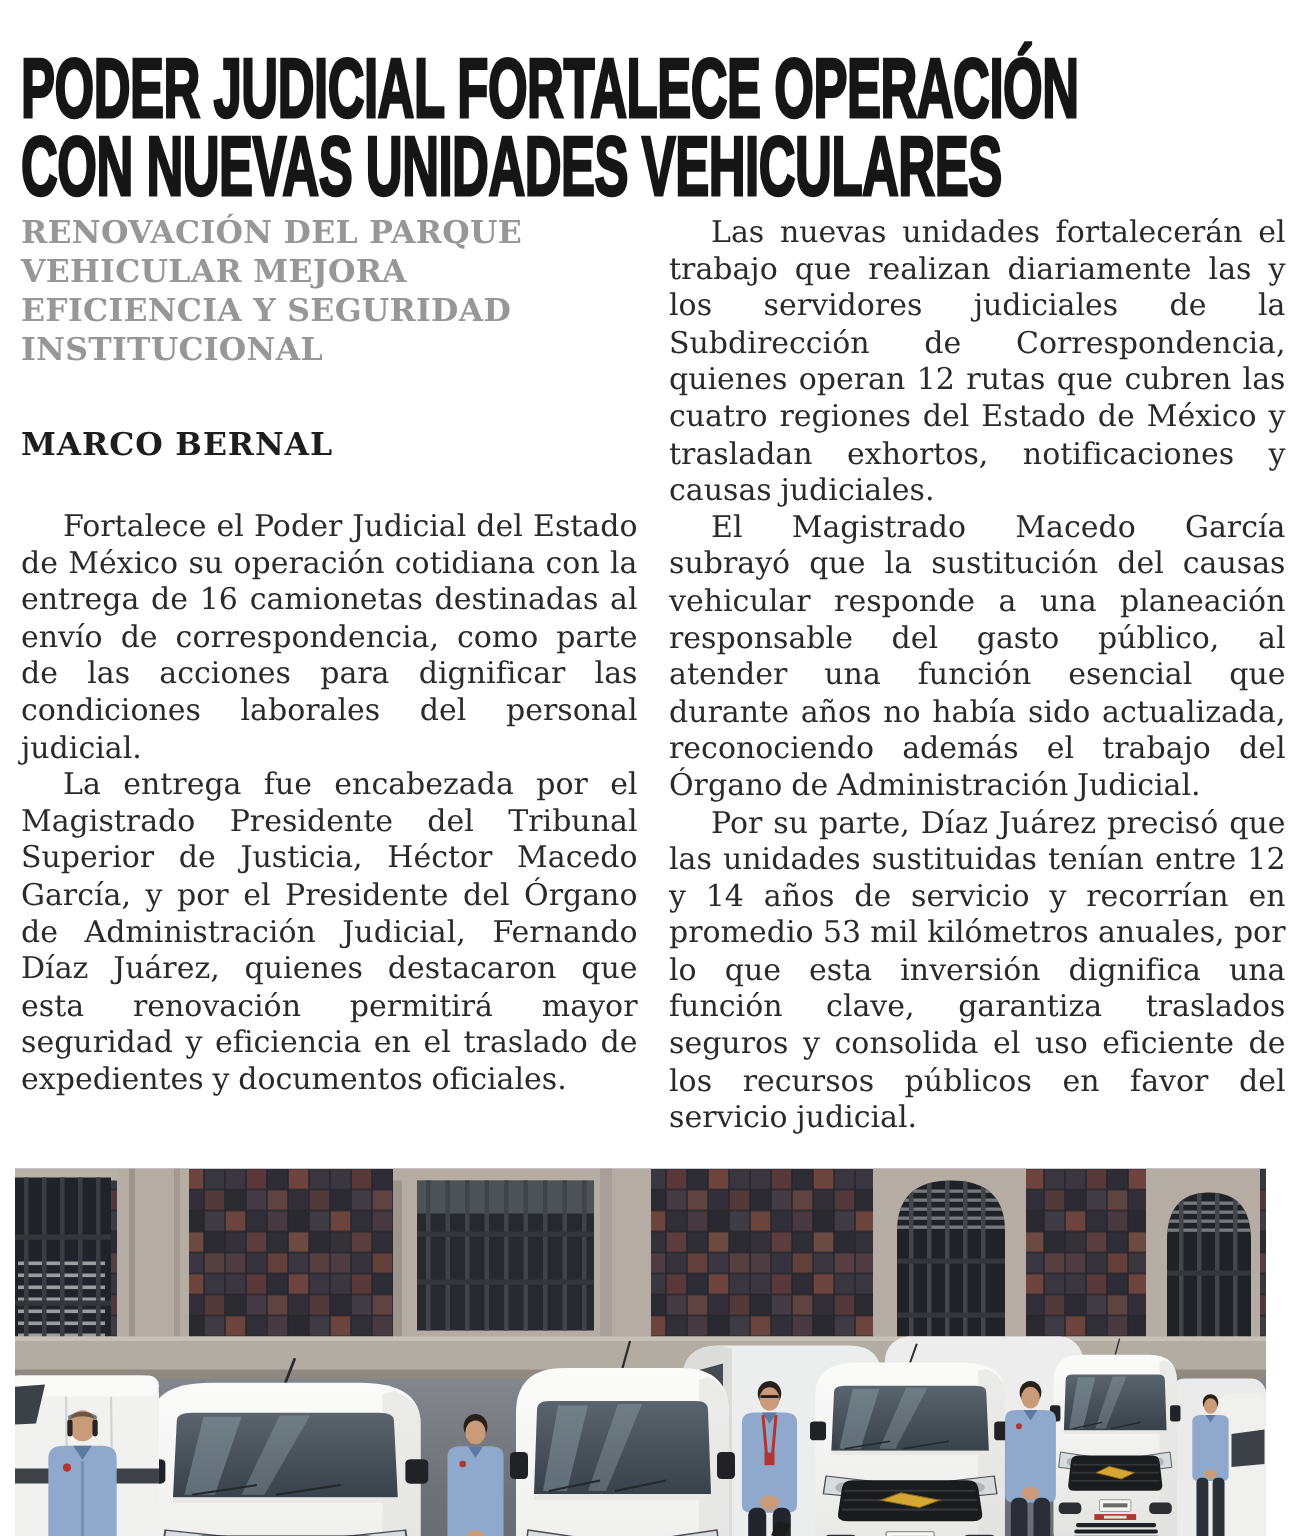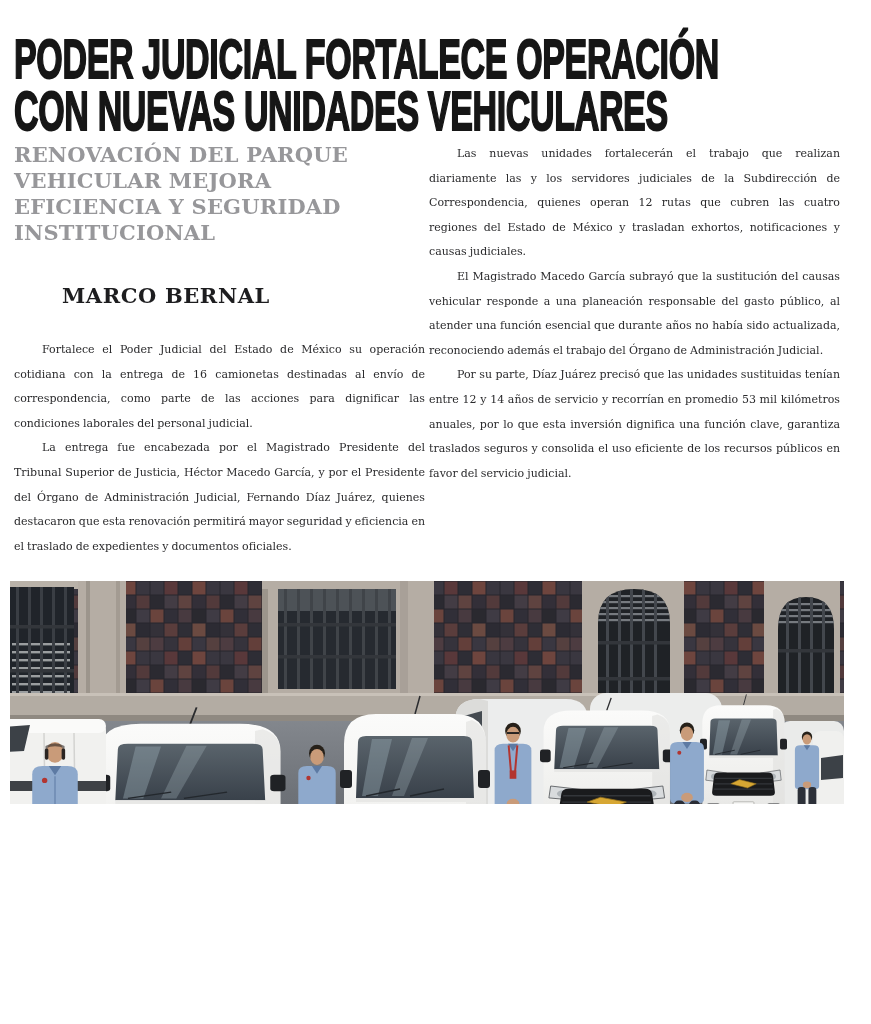--- a/index.html
+++ b/index.html
@@ -1,32 +1,32 @@
 <!DOCTYPE html>
 <html lang="es"><head>
 <meta charset="utf-8">
 <style>
   html,body{margin:0;padding:0;background:#ffffff;}
-  .page{position:relative;width:871px;height:804px;overflow:hidden;background:#ffffff;
+  .page{position:relative;width:871px;height:1024px;overflow:hidden;background:#ffffff;
         font-family:"DejaVu Serif", serif;padding:0 14px;box-sizing:border-box;}
   
   .headline{margin:0;padding-top:30px;}
   .hl-line{display:block;white-space:nowrap;height:52px;
            font-family:"Liberation Sans","DejaVu Sans",sans-serif;
            font-weight:bold;font-size:50px;line-height:52px;
            color:#161616;-webkit-text-stroke:1.7px #161616;letter-spacing:-0.5px;
            transform:scale(0.68,1.12);transform-origin:left top;}
   
-  .columns{display:flex;gap:4px;margin-top:8px;}
+  .columns{display:flex;gap:21px;margin-top:8px;}
   .col{width:411px;}
   .subhead{margin:0;font-family:"DejaVu Serif",serif;font-weight:bold;
            font-size:21px;line-height:26px;color:#97979a;letter-spacing:0.2px;}
   .byline{margin-top:38px;font-family:"DejaVu Serif",serif;font-weight:bold;
-          font-size:21px;line-height:24px;color:#1d1d1f;letter-spacing:0.6px;margin-left:48px;}
-  .body-par{margin:0;font-size:11px;line-height:24.6px;color:#2a2a2c;
+          font-size:21px;line-height:24px;color:#1d1d1f;letter-spacing:0.6px;}
+  .body-par{margin:0;font-size:20px;line-height:24.6px;color:#2a2a2c;
             text-align:justify;text-indent:28px;hyphens:auto;word-spacing:-0.5px;}
   .col-left .body-par:first-of-type{margin-top:30px;}
   
   .photo{margin:22px 0 0 -4px;width:834px;height:383px;}
   .photo svg{display:block;}
   
   .page-mark{position:absolute;left:516px;top:1015px;width:9px;height:10px;
              background:#1c1c1c;transform:rotate(15deg) skewX(-10deg);}
 </style>
 </head>

